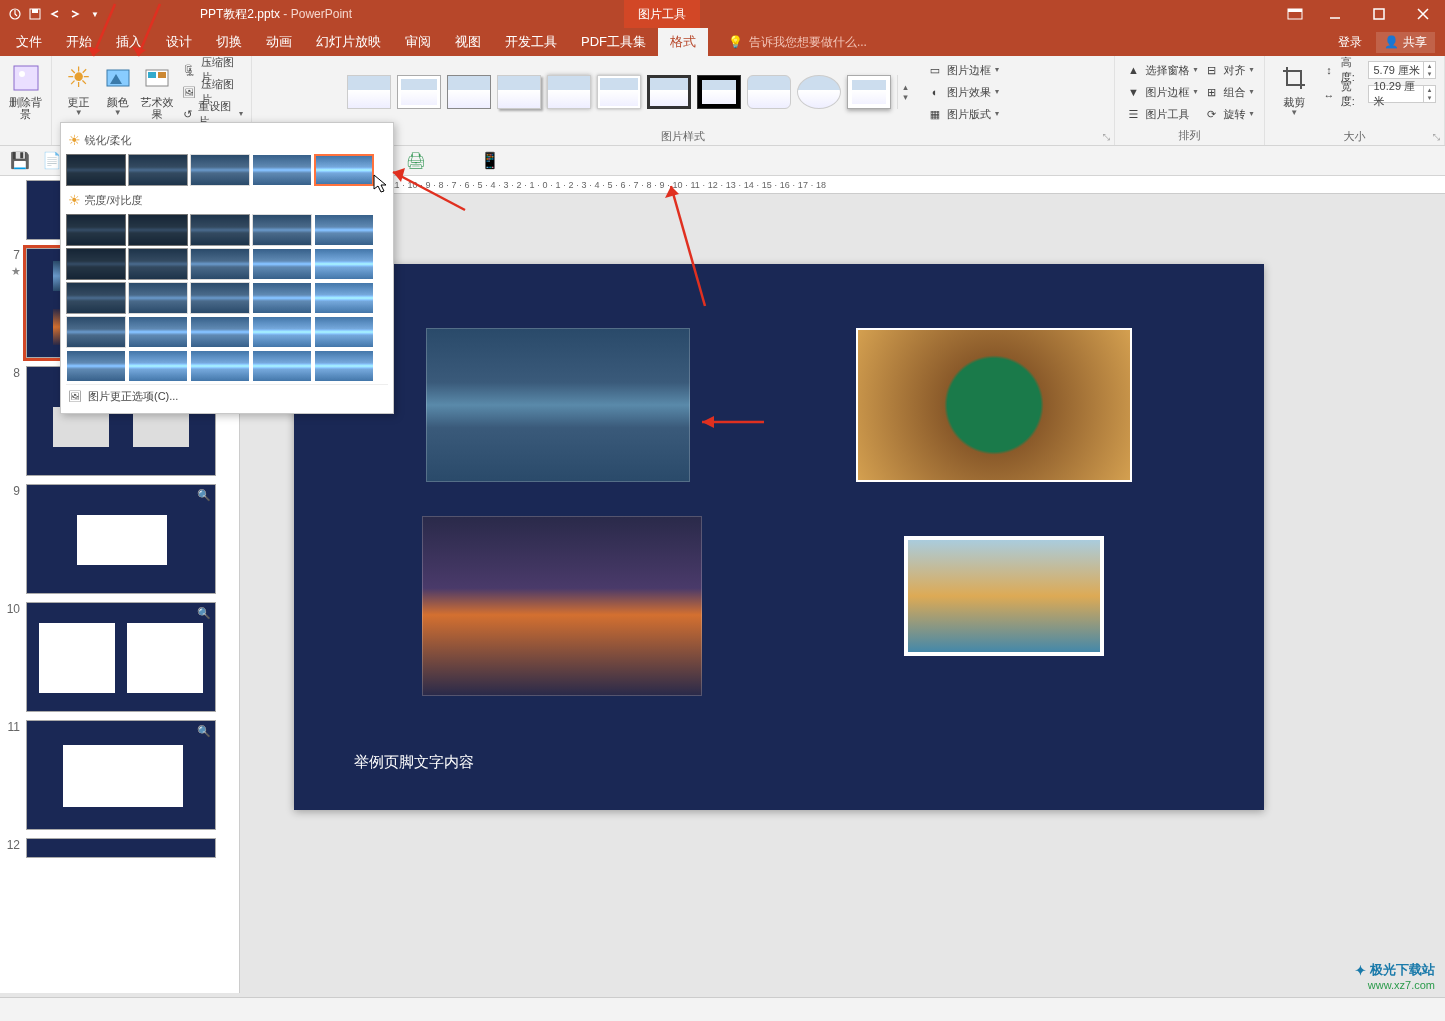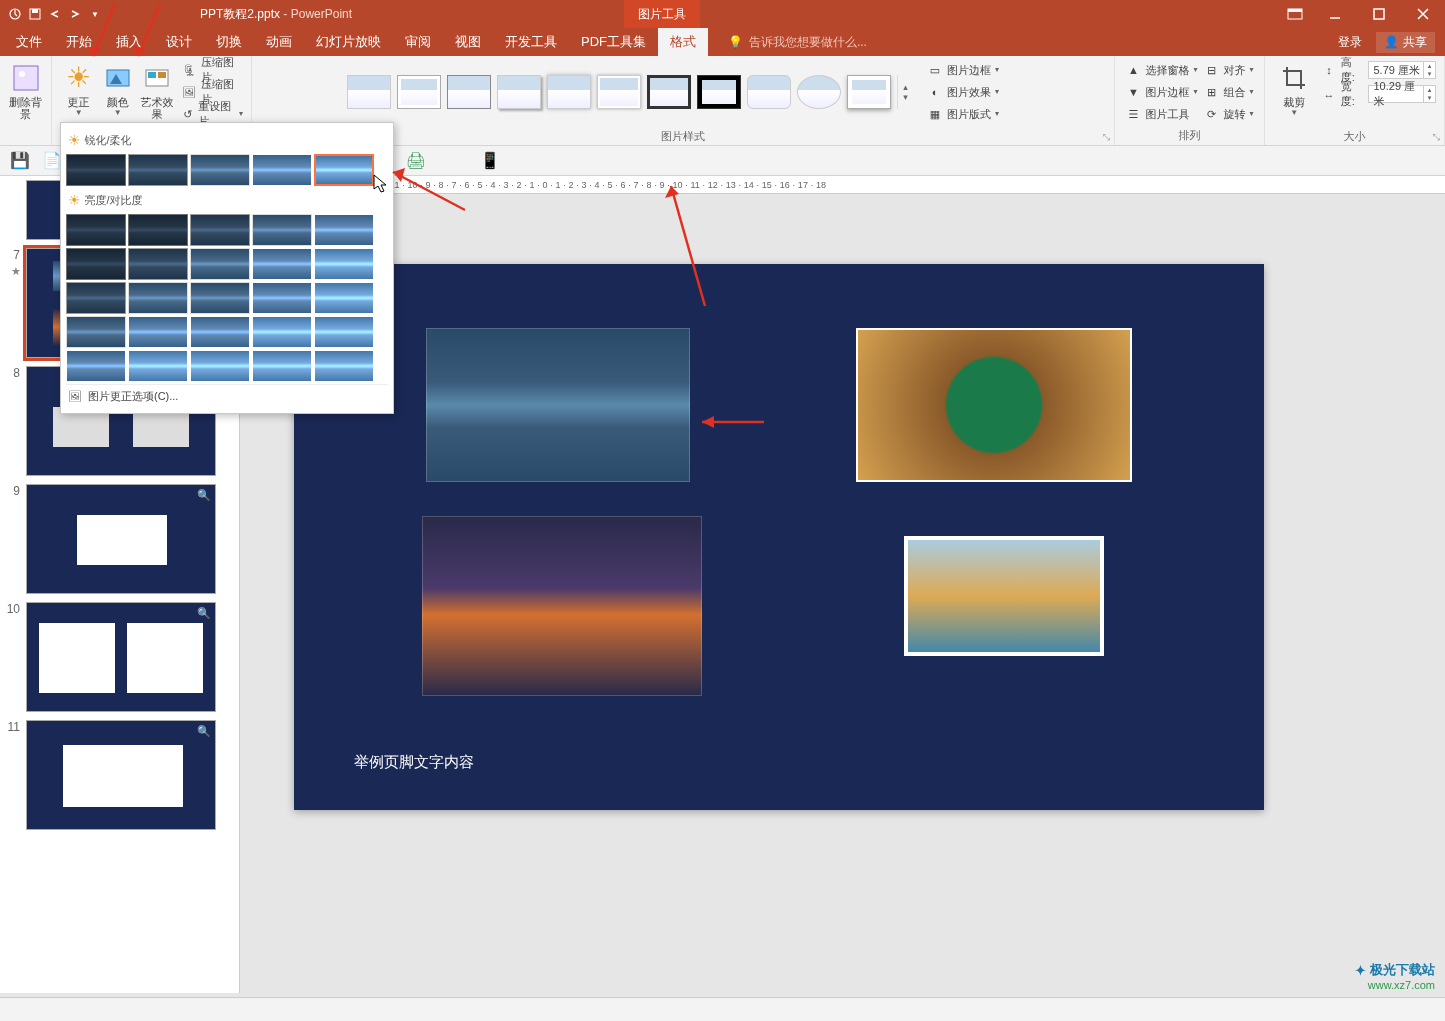--- a/index.html
+++ b/index.html
@@ -417,20 +417,24 @@
         <div class="thumb-inner" style="right:12px;top:20px;width:76px;height:70px;"></div>
       </div>
     </div>
     <div class="slide-item">
       <div class="slide-num">11</div>
       <div class="slide-thumb">
         <span class="zoom-ic">🔍</span>
         <div class="thumb-inner" style="left:36px;top:24px;width:120px;height:62px;"></div>
       </div>
     </div>
+    <div class="slide-item">
+      <div class="slide-num">12</div>
+      <div class="slide-thumb" style="height:20px;"></div>
+    </div>
   </div>
 
   <div class="editor">
     <div class="ruler-h">18 · 17 · 16 · 15 · 14 · 13 · 12 · 11 · 10 · 9 · 8 · 7 · 6 · 5 · 4 · 3 · 2 · 1 · 0 · 1 · 2 · 3 · 4 · 5 · 6 · 7 · 8 · 9 · 10 · 11 · 12 · 13 · 14 · 15 · 16 · 17 · 18</div>
     <div class="ruler-v">
       <span>10</span>
         <span>·</span>
         <span>9</span>
         <span>·</span>
         <span>8</span>

